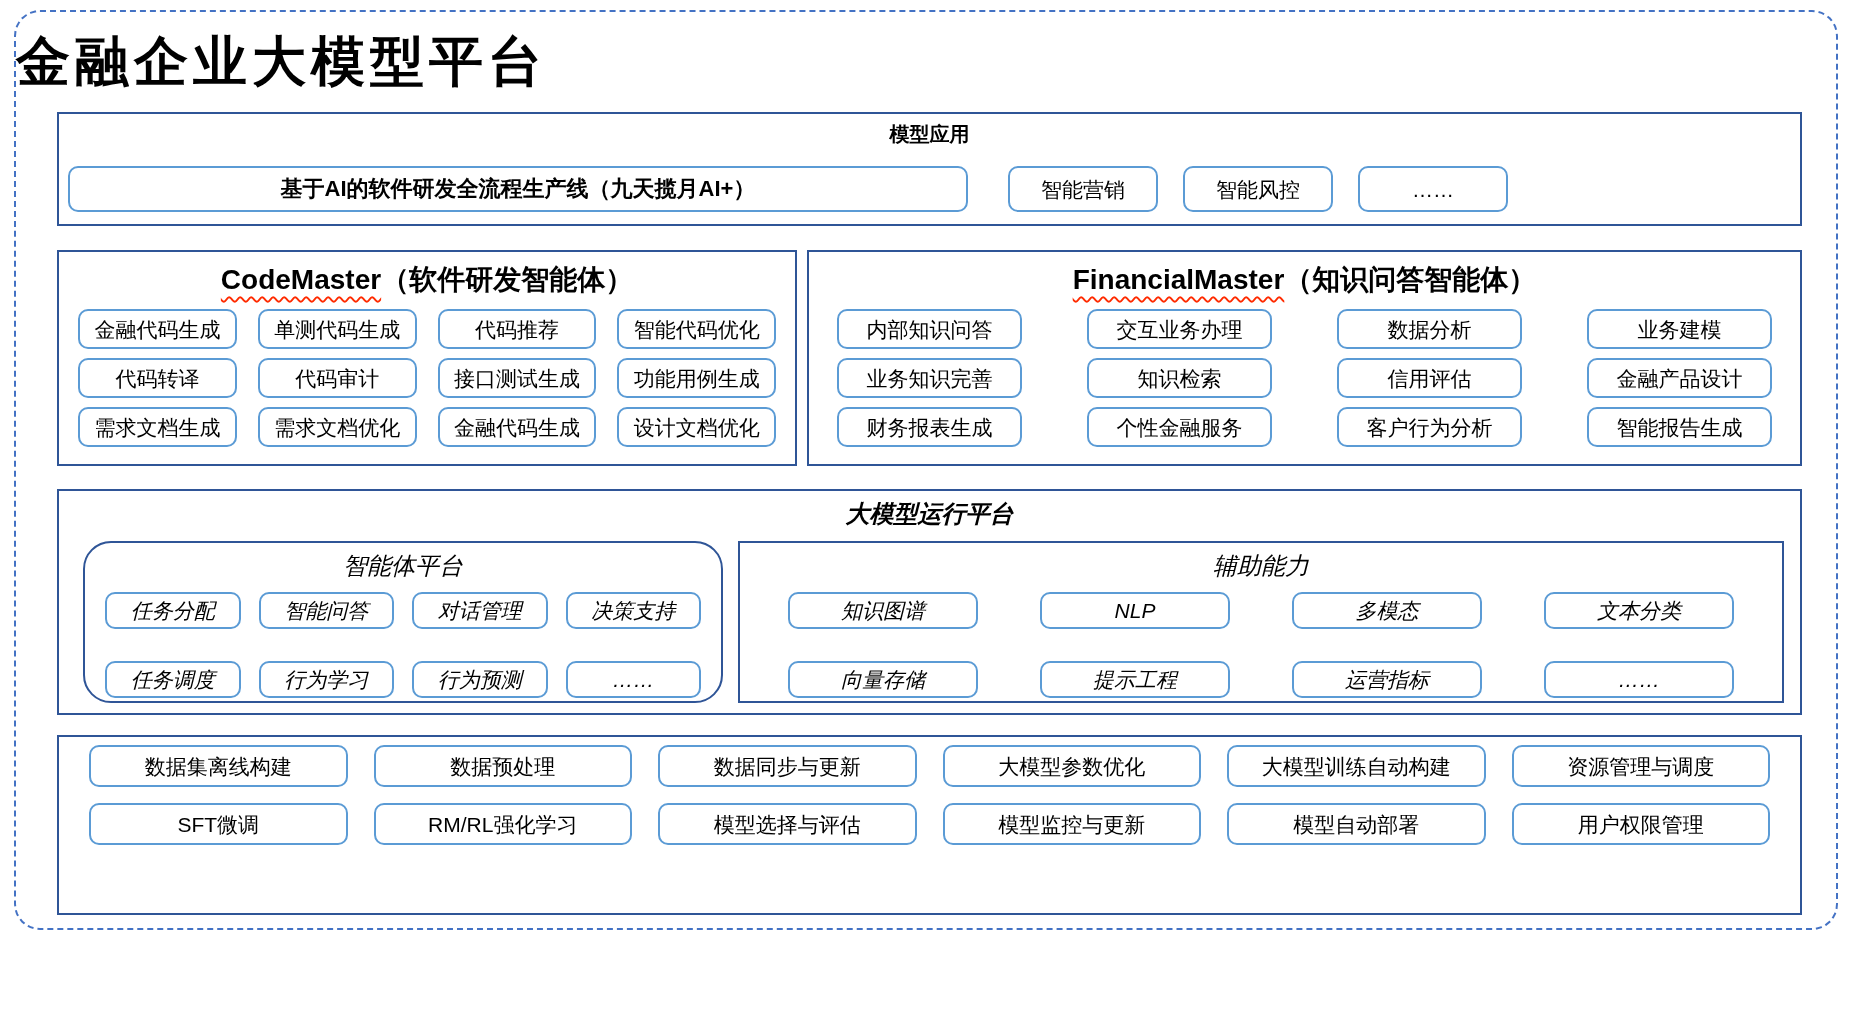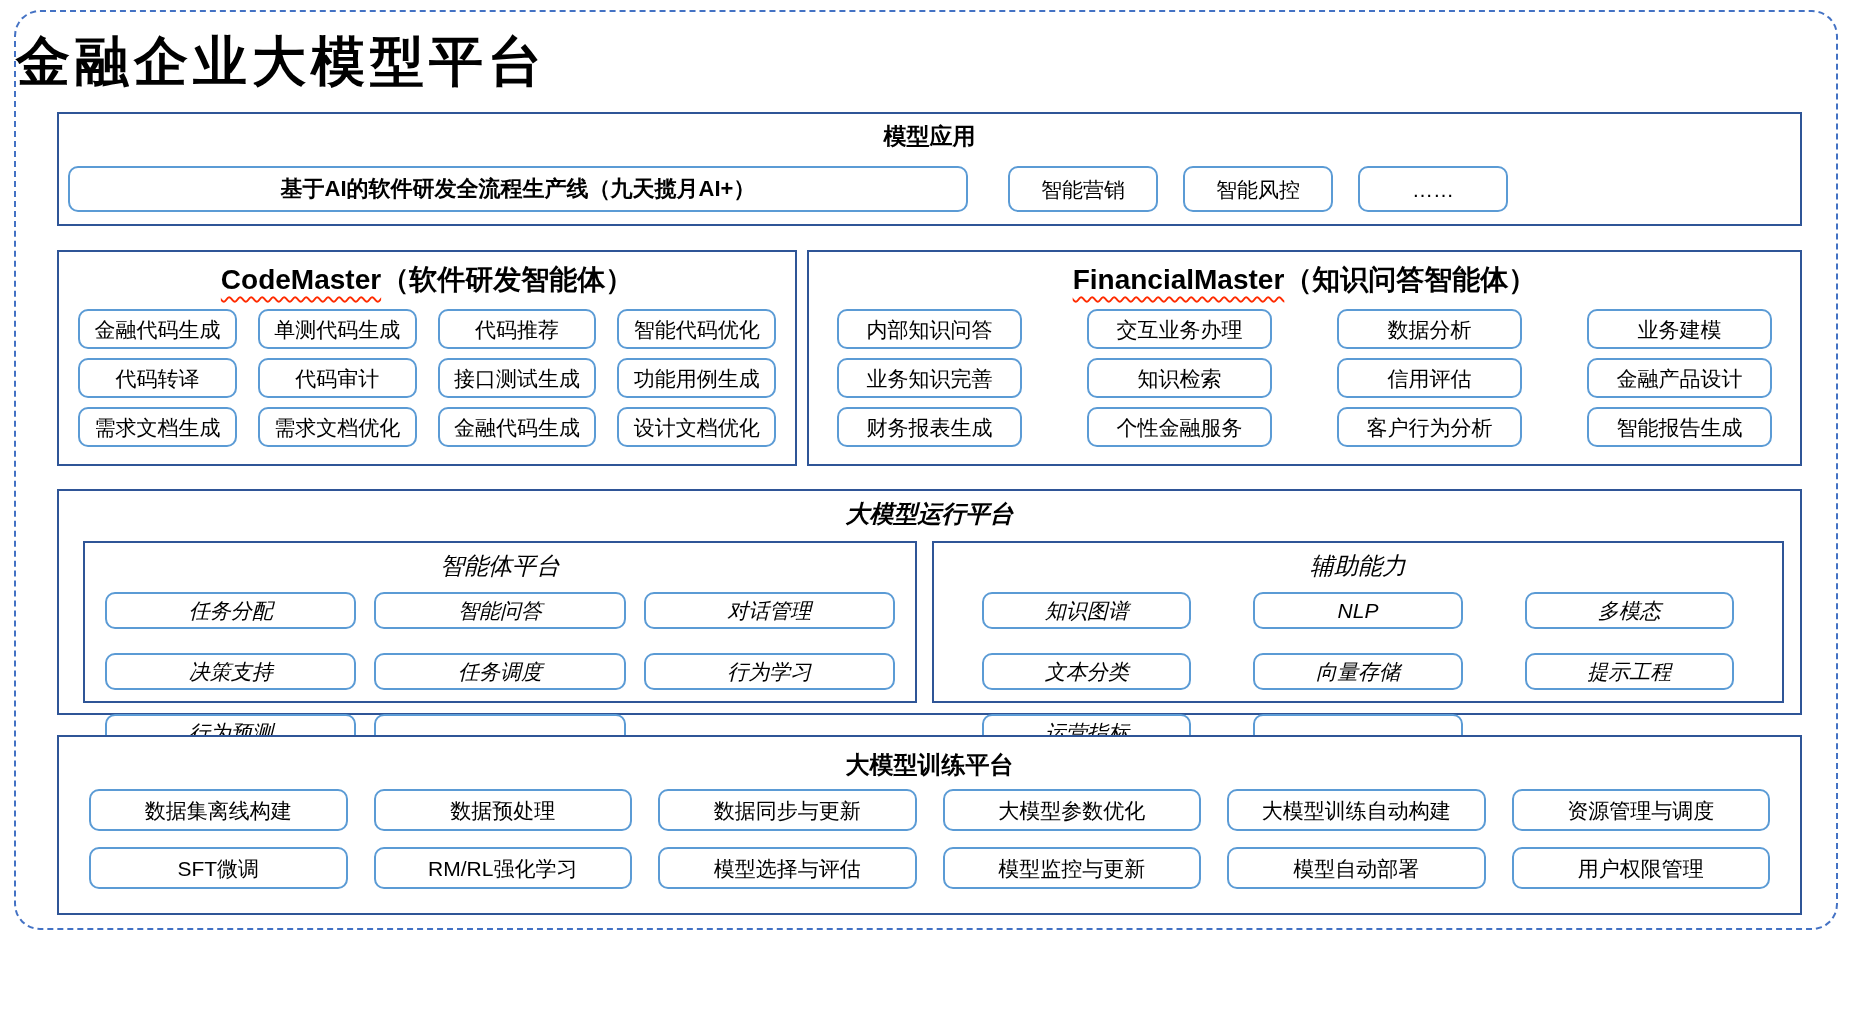--- a/index.html
+++ b/index.html
@@ -14,21 +14,21 @@
   .main-title{
     position:absolute;top:20px;left:0;right:0;text-align:left;
     font-family:"DejaVu Serif","Liberation Serif",serif;font-weight:bold;
     font-size:54px;letter-spacing:5px;line-height:1.1;
   }
   .sec{
     position:absolute;border:2px solid var(--section-border,#2F5597);
     box-sizing:border-box;background:#fff;
   }
   .sec-header{
-    text-align:center;font-weight:bold;font-size:23px;margin-top:7px;
+    text-align:center;font-weight:bold;font-size:20px;margin-top:7px;
   }
   .btn{
     border:2px solid var(--button-border,#5B9BD5);border-radius:10px;background:#fff;
     display:flex;align-items:center;justify-content:center;
     font-size:21px;line-height:1;box-sizing:border-box;white-space:nowrap;
   }
   
   .sec-app{left:41px;top:100px;width:1745px;height:114px;}
   .app-row{position:absolute;left:9px;right:9px;top:52px;height:46px;display:flex;}
   .btn-pipeline{width:900px;font-weight:bold;font-size:22px;}
@@ -46,24 +46,24 @@
     text-decoration-thickness:2px;text-underline-offset:7px;
   }
   .master-grid{display:grid;grid-template-columns:repeat(4,1fr);row-gap:9px;margin-top:10px;}
   .box-cm .master-grid{column-gap:21px;padding:0 19px;}
   .box-fm .master-grid{column-gap:65px;padding:0 28px;}
   .master-grid .btn{height:40px;}
   
   .sec-runtime{left:41px;top:477px;width:1745px;height:226px;font-style:italic;}
   .runtime-inner{position:absolute;left:24px;right:16px;top:50px;bottom:10px;display:flex;gap:15px;}
   .sub-box{border:2px solid var(--section-border,#2F5597);box-sizing:border-box;position:relative;background:#fff;}
-  .box-agent{width:834px;}
+  .box-agent{width:640px;border-radius:28px;}
   .box-aux{flex:1;}
   .sub-title{text-align:center;font-size:24px;font-weight:normal;margin-top:7px;}
-  .sub-grid{display:grid;grid-template-columns:repeat(3,1fr);row-gap:24px;margin-top:10px;}
+  .sub-grid{display:grid;grid-template-columns:repeat(4,1fr);row-gap:32px;margin-top:10px;}
   .box-agent .sub-grid{column-gap:18px;padding:0 20px;}
   .box-aux .sub-grid{column-gap:62px;padding:0 48px;}
   .sub-grid .btn{height:37px;}
   
   .sec-training{left:41px;top:723px;width:1745px;height:180px;}
   .sec-training .sec-header{margin-top:12px;font-size:24px;}
   .training-grid{
     display:grid;grid-template-columns:repeat(6,1fr);
     column-gap:26px;row-gap:16px;padding:0 30px;margin-top:8px;
   }
@@ -168,21 +168,20 @@
             <div class="btn">提示工程</div>
             <div class="btn">运营指标</div>
             <div class="btn">……</div>
           </div>
         </div>
 
       </div>
     </div>
 
     <div class="sec sec-training">
-      <div class="sec-header">大模型训练平台</div>
       <div class="training-grid">
         <div class="btn">数据集离线构建</div>
         <div class="btn">数据预处理</div>
         <div class="btn">数据同步与更新</div>
         <div class="btn">大模型参数优化</div>
         <div class="btn">大模型训练自动构建</div>
         <div class="btn">资源管理与调度</div>
         <div class="btn">SFT微调</div>
         <div class="btn">RM/RL强化学习</div>
         <div class="btn">模型选择与评估</div>

